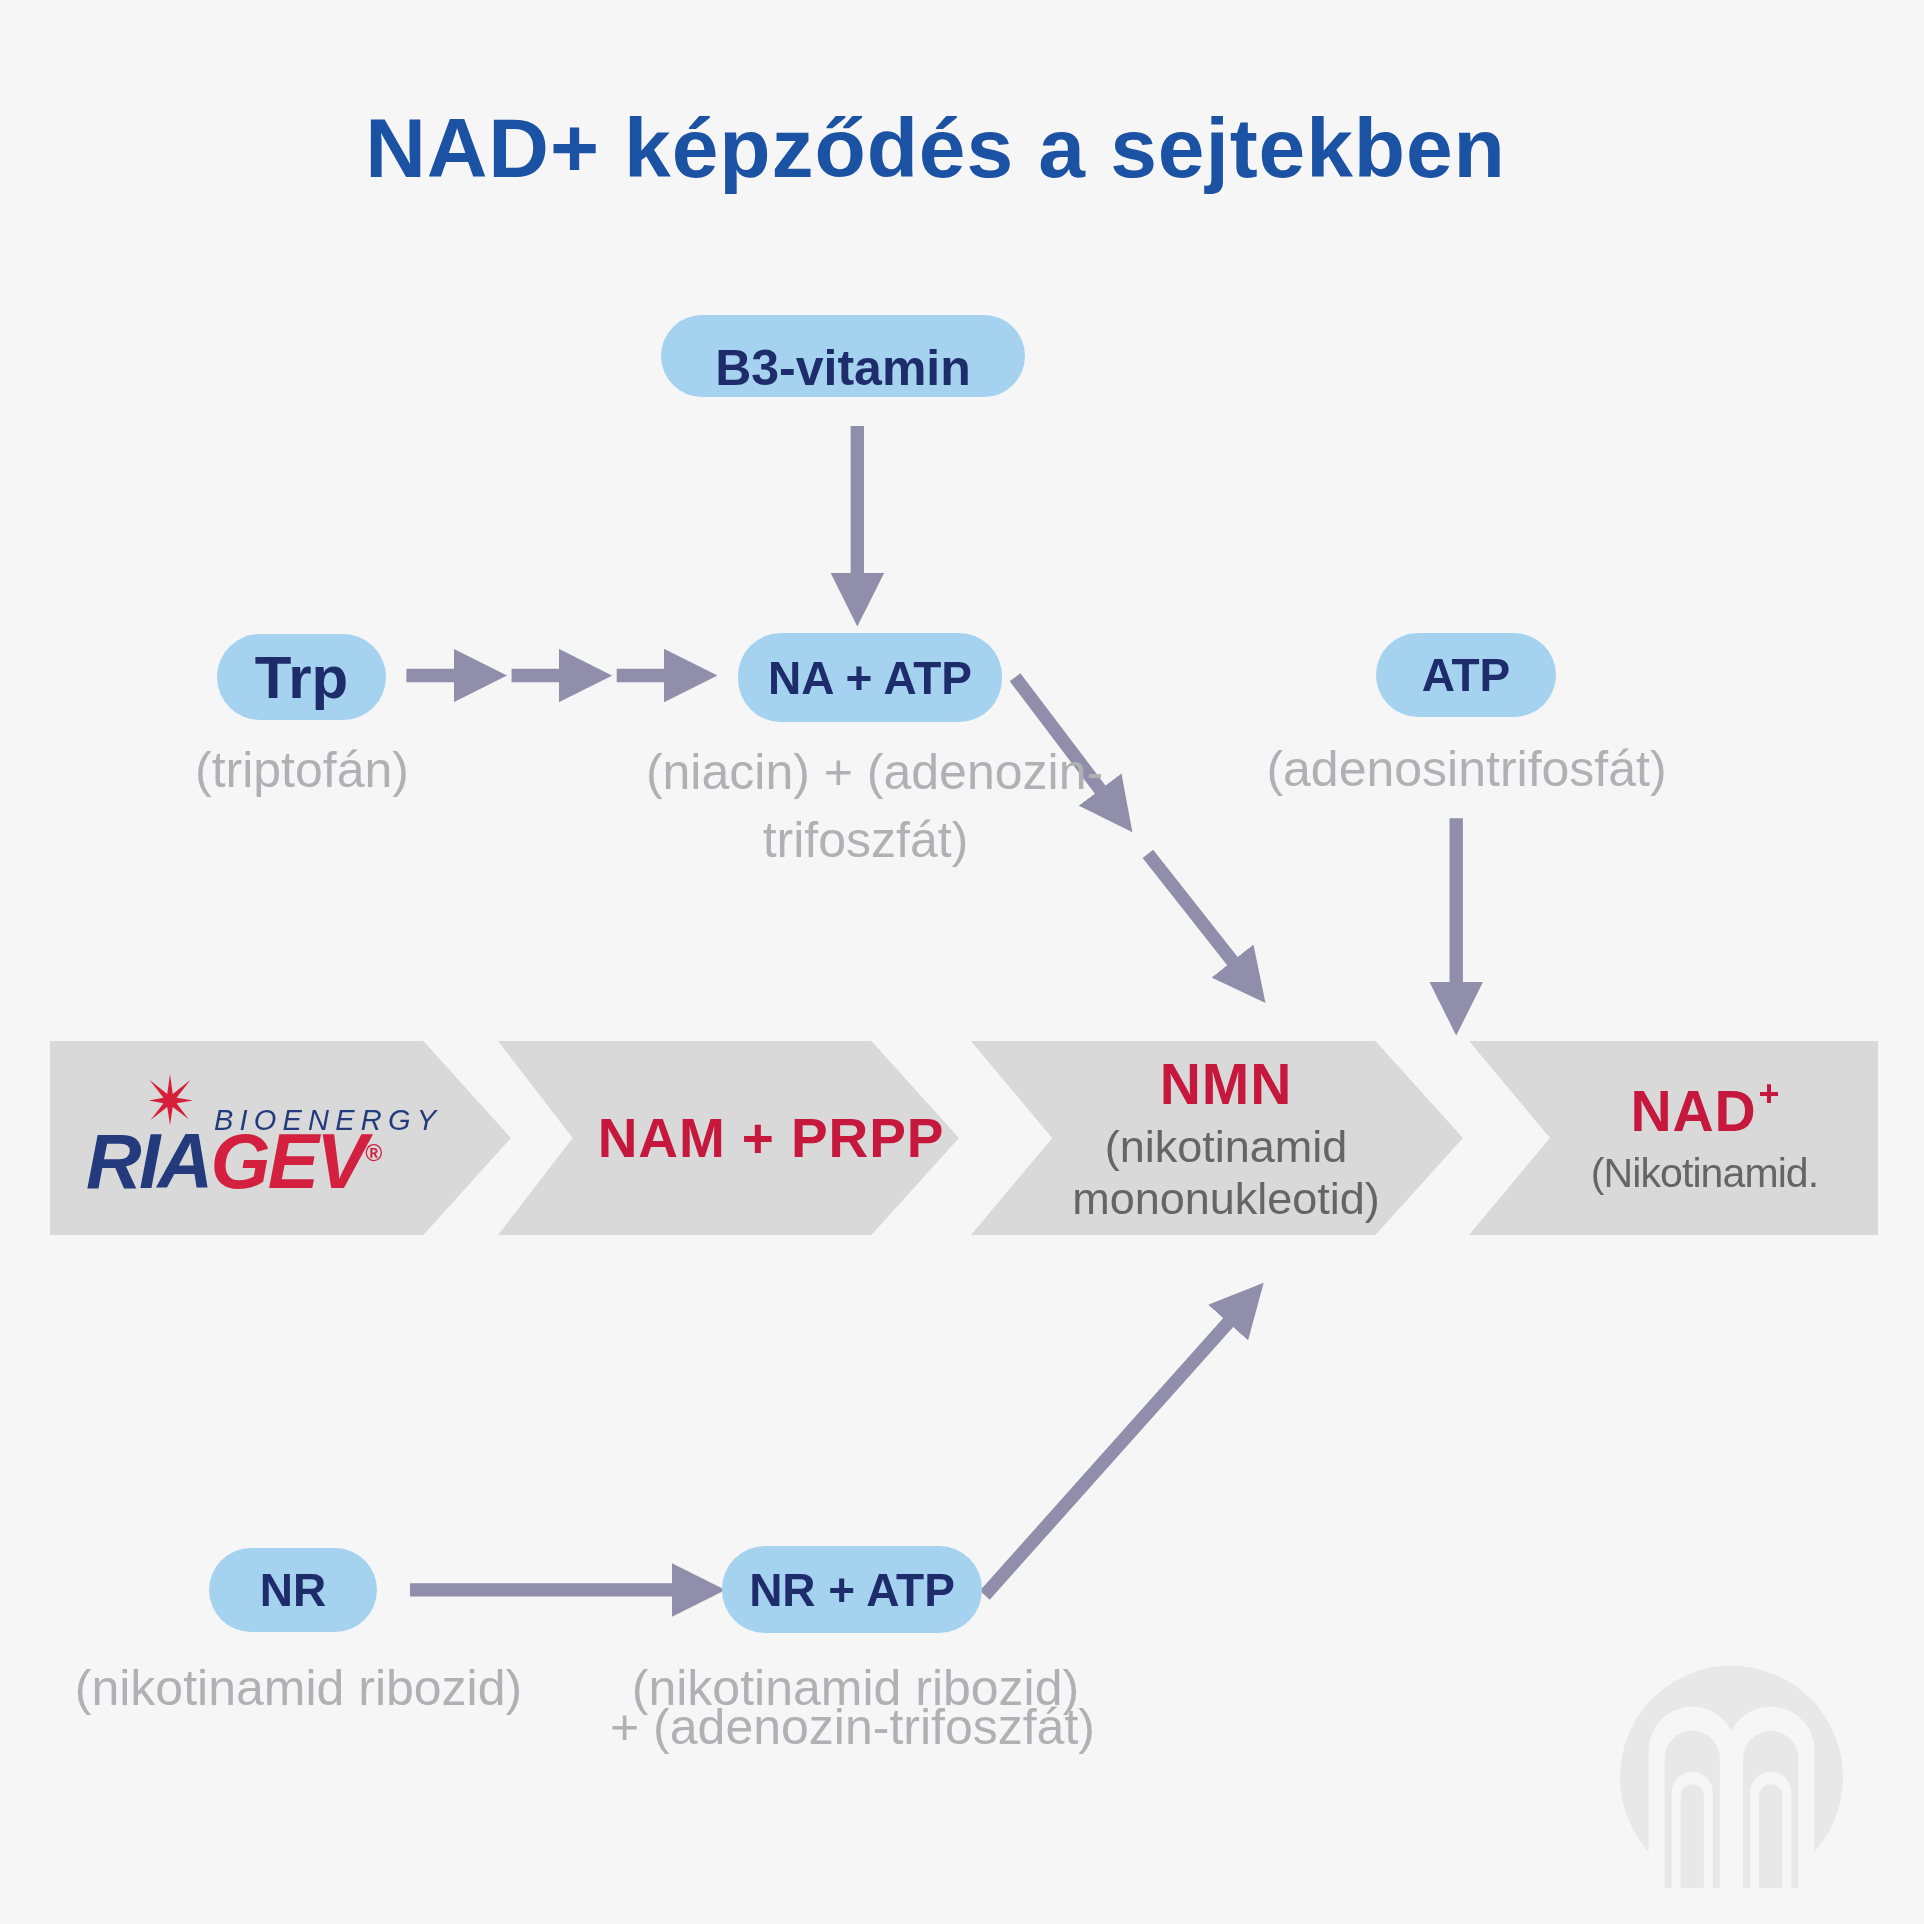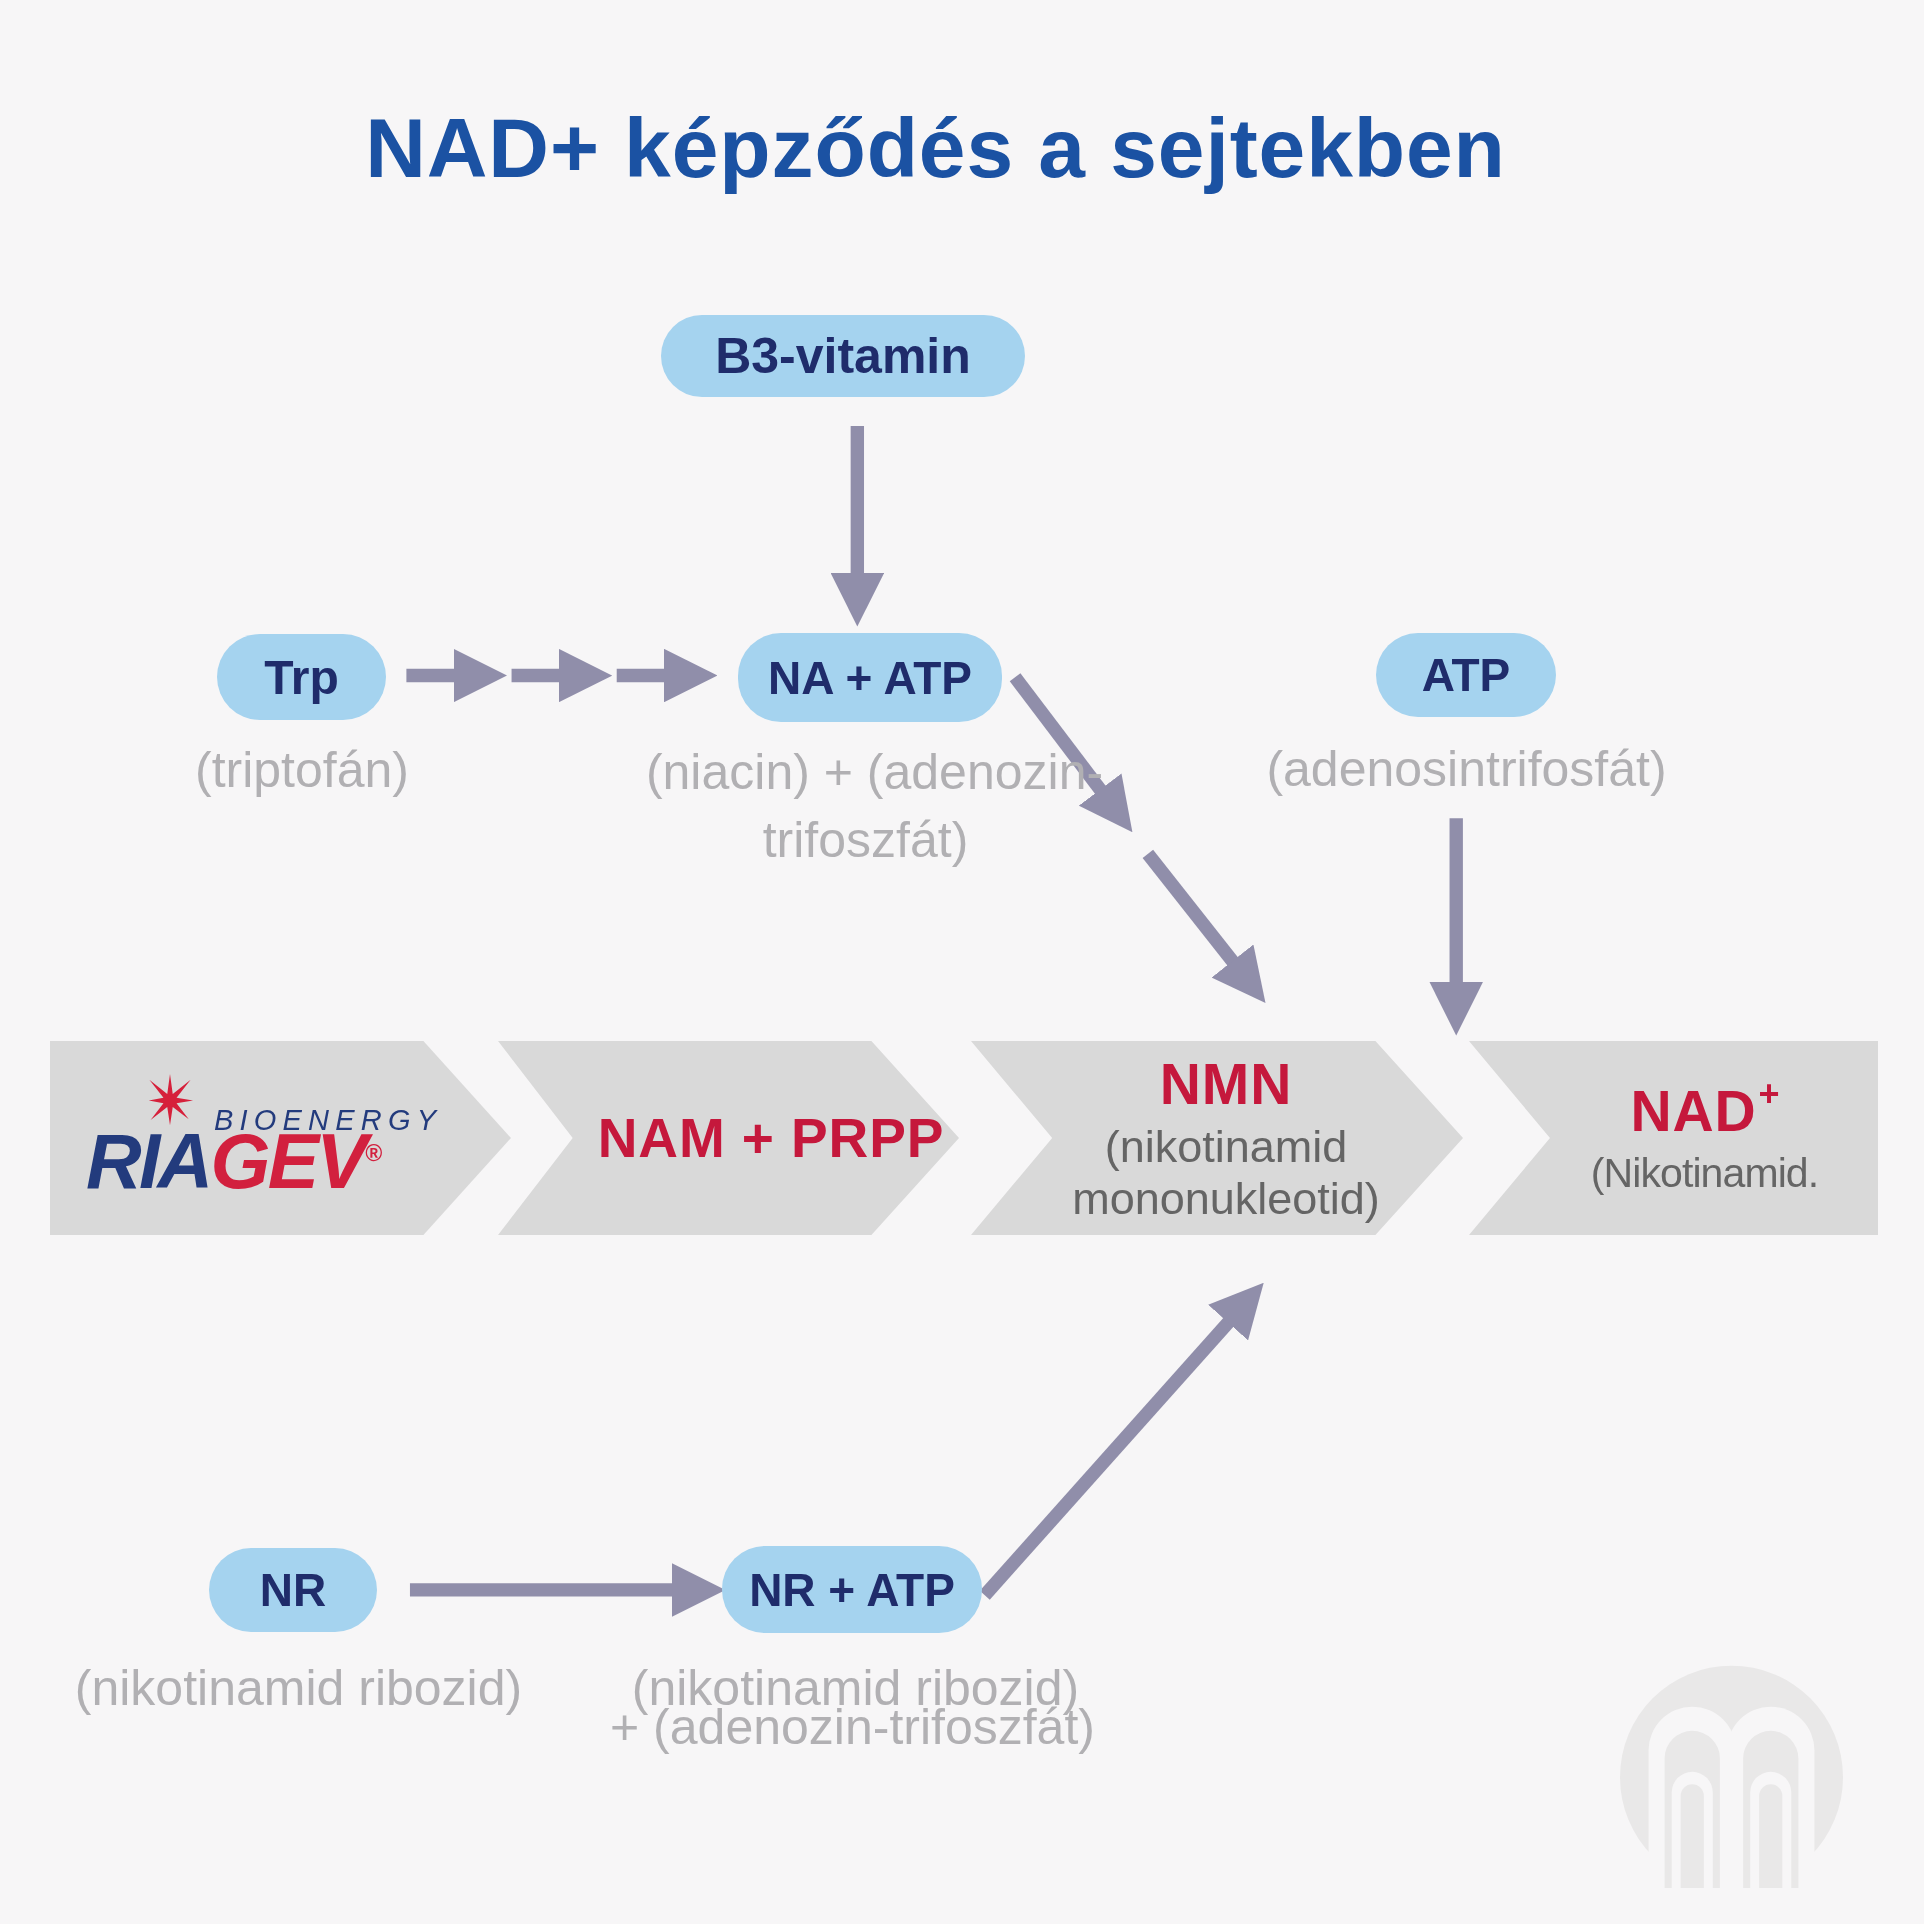--- a/index.html
+++ b/index.html
@@ -15,22 +15,22 @@
     color:#1b52a3;
   }
   
   .arrows{position:absolute;left:0;top:0;width:1925px;height:1925px;}
   
   .pill{
     position:absolute;display:flex;align-items:center;justify-content:center;
     background:#a5d3ef;border-radius:43px;
     color:#1f2c6b;font-weight:bold;white-space:nowrap;
   }
-  #pill-b3    {left:661px; top:315px; width:364px;height:82px; font-size:50px;}
-  #pill-trp   {left:217px; top:634px; width:169px;height:86px; font-size:48px;}
+  #pill-b3    {left:661px; top:315px; width:364px;height:82px; font-size:50px;align-items:flex-end;}
+  #pill-trp   {left:217px; top:634px; width:169px;height:86px; font-size:60px;}
   #pill-na-atp{left:738px; top:633px; width:264px;height:89px;font-size:46px;}
   #pill-atp   {left:1376px;top:633px; width:180px;height:84px; font-size:46px;}
   #pill-nr    {left:209px; top:1548px;width:168px;height:84px; font-size:46px;}
   #pill-nr-atp{left:722px; top:1546px;width:260px;height:87px; font-size:46px;}
   
   .note{
     position:absolute;color:#b1b0b3;font-size:50px;text-align:center;
     white-space:nowrap;font-weight:normal;
   }
   #note-trp {left:124px;top:741px; width:356px;text-align:center;}

